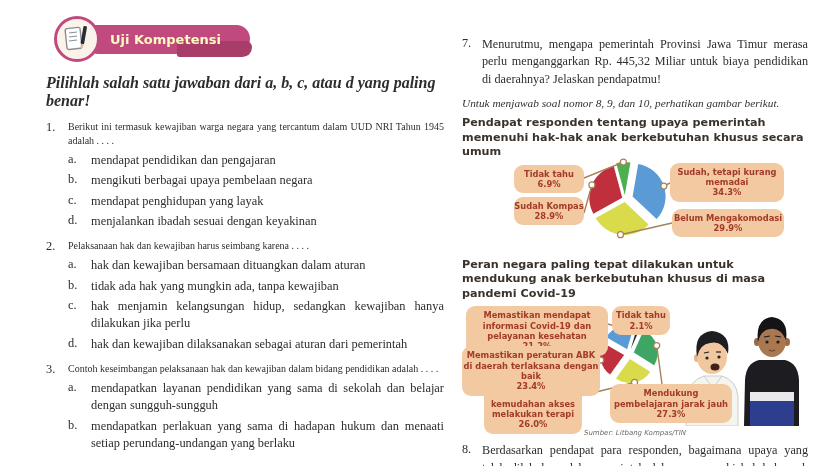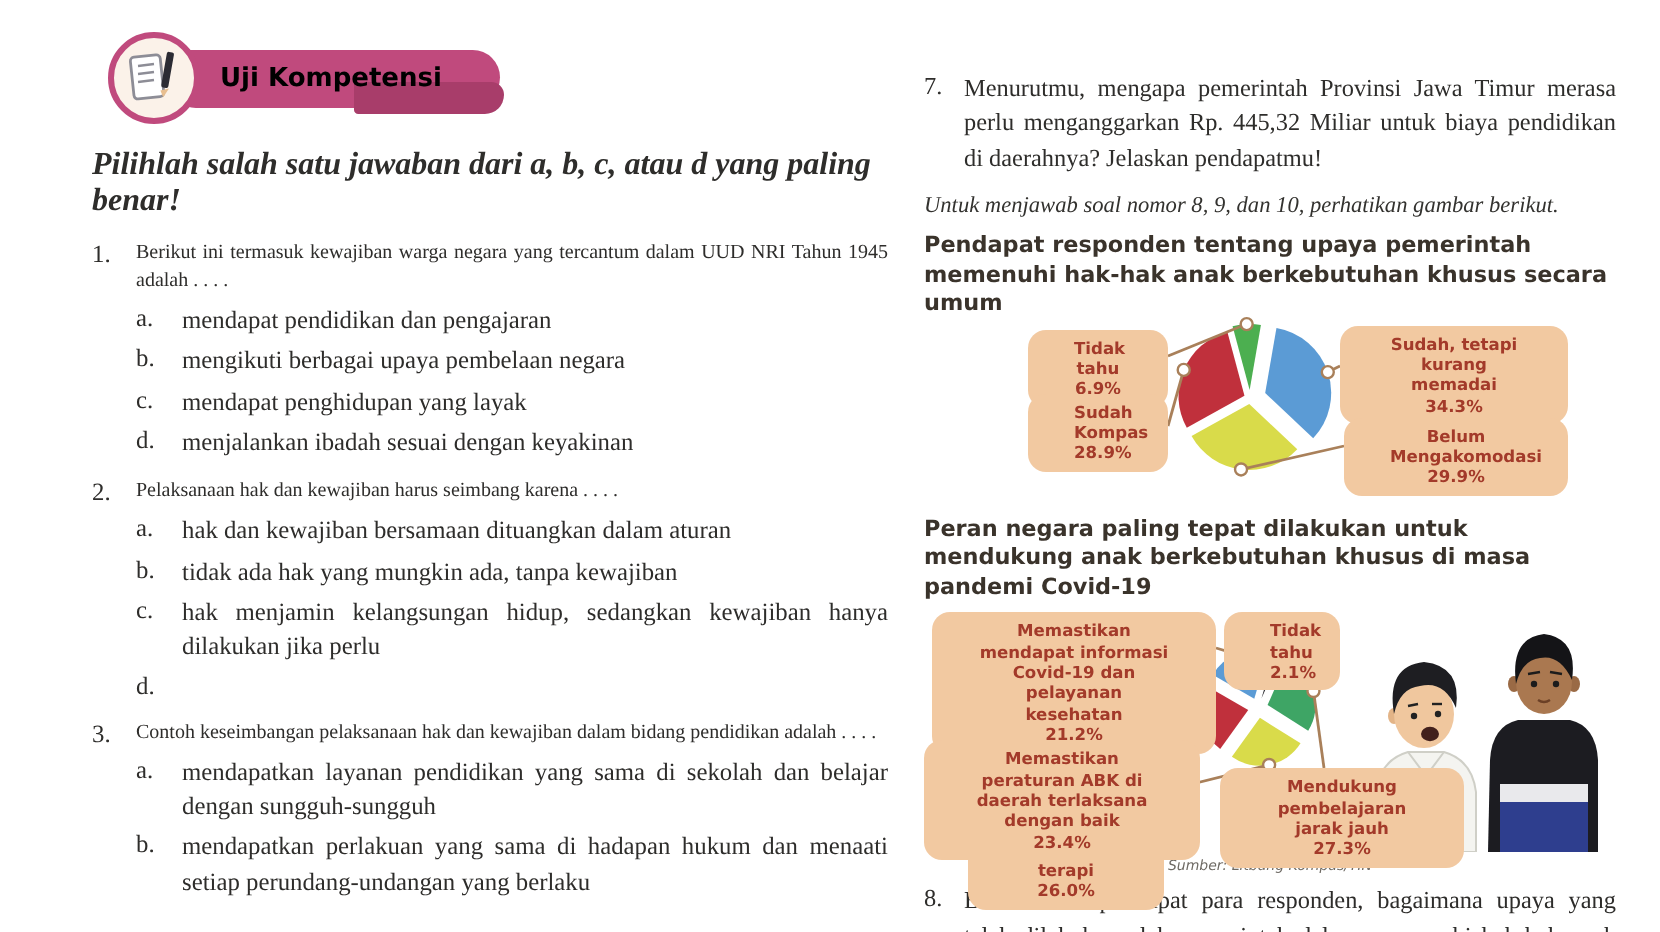--- a/index.html
+++ b/index.html
@@ -3,21 +3,21 @@
 <meta charset="utf-8">
 <style>
   html,body{margin:0;padding:0;background:#e9e9e9;}
   .page{position:relative;width:830px;height:466px;background:#ffffff;overflow:hidden;
         font-family:"Liberation Serif", serif;color:#2e2d2b;}
 
   
   .badge{position:absolute;left:54px;top:16px;display:flex;align-items:center;z-index:5;}
   .badge-circle{width:46px;height:46px;border-radius:50%;background:#fbf2e9;border:3px solid #c04a7d;
         display:flex;align-items:center;justify-content:center;z-index:2;box-sizing:border-box;}
-  .badge-pill{position:relative;margin-left:-14px;background:#c04a7d;color:#000000;
+  .badge-pill{position:relative;margin-left:-14px;background:#c04a7d;color:#fef9c3;
         font:bold 13px "DejaVu Sans", sans-serif;padding:7px 29px 7px 24px;
         border-radius:6px 16px 18px 14px;z-index:1;text-align:right;}
   .badge-pill::after{content:"";position:absolute;right:-2px;bottom:-3px;width:46%;height:55%;
         background:#a83d6a;border-radius:0 12px 18px 4px;z-index:-1;}
 
   
   .col-left{position:absolute;left:46px;top:74px;width:398px;}
   .col-right{position:absolute;left:462px;top:36px;width:346px;}
 
   .instruction{font-style:italic;font-weight:bold;font-size:16px;margin:0 0 10px 0;}
@@ -37,21 +37,21 @@
 
   .ctitle{font:bold 11.2px "DejaVu Sans", sans-serif;color:#3a332b;line-height:1.3;margin:7px 0 0 0;}
 
   .chart-area{position:relative;margin-top:3px;}
   #chart-area-1{height:88px;}
   #chart-area-2{height:122px;}
   .pie-overlay{position:absolute;left:0;top:0;overflow:visible;}
 
   .plabel{position:absolute;background:#f2c9a1;border-radius:9px;color:#a33a2a;
         font:bold 8.3px "DejaVu Sans", sans-serif;text-align:center;
-        padding:4px 23px;line-height:1.25;box-sizing:border-box;z-index:3;}
+        padding:4px 0;line-height:1.25;box-sizing:border-box;z-index:3;}
   .pl-t,.pl-p{display:block;}
 
   .chars-svg{position:absolute;left:198px;top:-4px;z-index:2;}
 
   .source{font-style:italic;font-size:7px;color:#6e6a64;text-align:center;margin:3px 0 5px 0;
         font-family:"DejaVu Sans", sans-serif;}
 </style>
 </head>
 <body>
 
@@ -110,20 +110,21 @@
           <div class="opt">
             <span class="optl">b.</span>
             <span class="optt">tidak ada hak yang mungkin ada, tanpa kewajiban</span>
           </div>
           <div class="opt">
             <span class="optl">c.</span>
             <span class="optt">hak menjamin kelangsungan hidup, sedangkan kewajiban hanya dilakukan jika perlu</span>
           </div>
           <div class="opt">
             <span class="optl">d.</span>
+            <span class="optt">hak dan kewajiban dilaksanakan sebagai aturan dari pemerintah</span>
           </div>
         </div>
         <div class="q">
           <div class="qrow">
             <span class="qnum">3.</span>
             <span class="qtxt">Contoh keseimbangan pelaksanaan hak dan kewajiban dalam bidang pendidikan adalah . . . .</span>
           </div>
           <div class="opt">
             <span class="optl">a.</span>
             <span class="optt">mendapatkan layanan pendidikan yang sama di sekolah dan belajar dengan sungguh-sungguh</span>
@@ -210,21 +211,21 @@
         <span class="pl-p">2.1%</span>
       </div>
       <div class="plabel" style="left:148px;top:80px;width:122px;">
         <span class="pl-t">Mendukung pembelajaran jarak jauh</span>
         <span class="pl-p">27.3%</span>
       </div>
       <div class="plabel" style="left:22px;top:80px;width:98px;">
         <span class="pl-t">Memberikan kemudahan akses melakukan terapi</span>
         <span class="pl-p">26.0%</span>
       </div>
-      <div class="plabel" style="left:0px;top:42px;width:138px;margin-top:24px;">
+      <div class="plabel" style="left:0px;top:42px;width:138px;">
         <span class="pl-t">Memastikan peraturan ABK di daerah terlaksana dengan baik</span>
         <span class="pl-p">23.4%</span>
       </div>
 
       <svg class="chars-svg" width="150" height="126" viewBox="0 0 150 126">
 
         <g>
           <path d="M84,126 L85,80 Q86,63 99,60 L125,60 Q138,63 139,80 L139,126 Z" fill="#1c1c21"></path>
           <rect x="90" y="92" width="44" height="9" fill="#e9e9ec"></rect>
           <rect x="90" y="101" width="44" height="25" fill="#2e3e8e"></rect>

